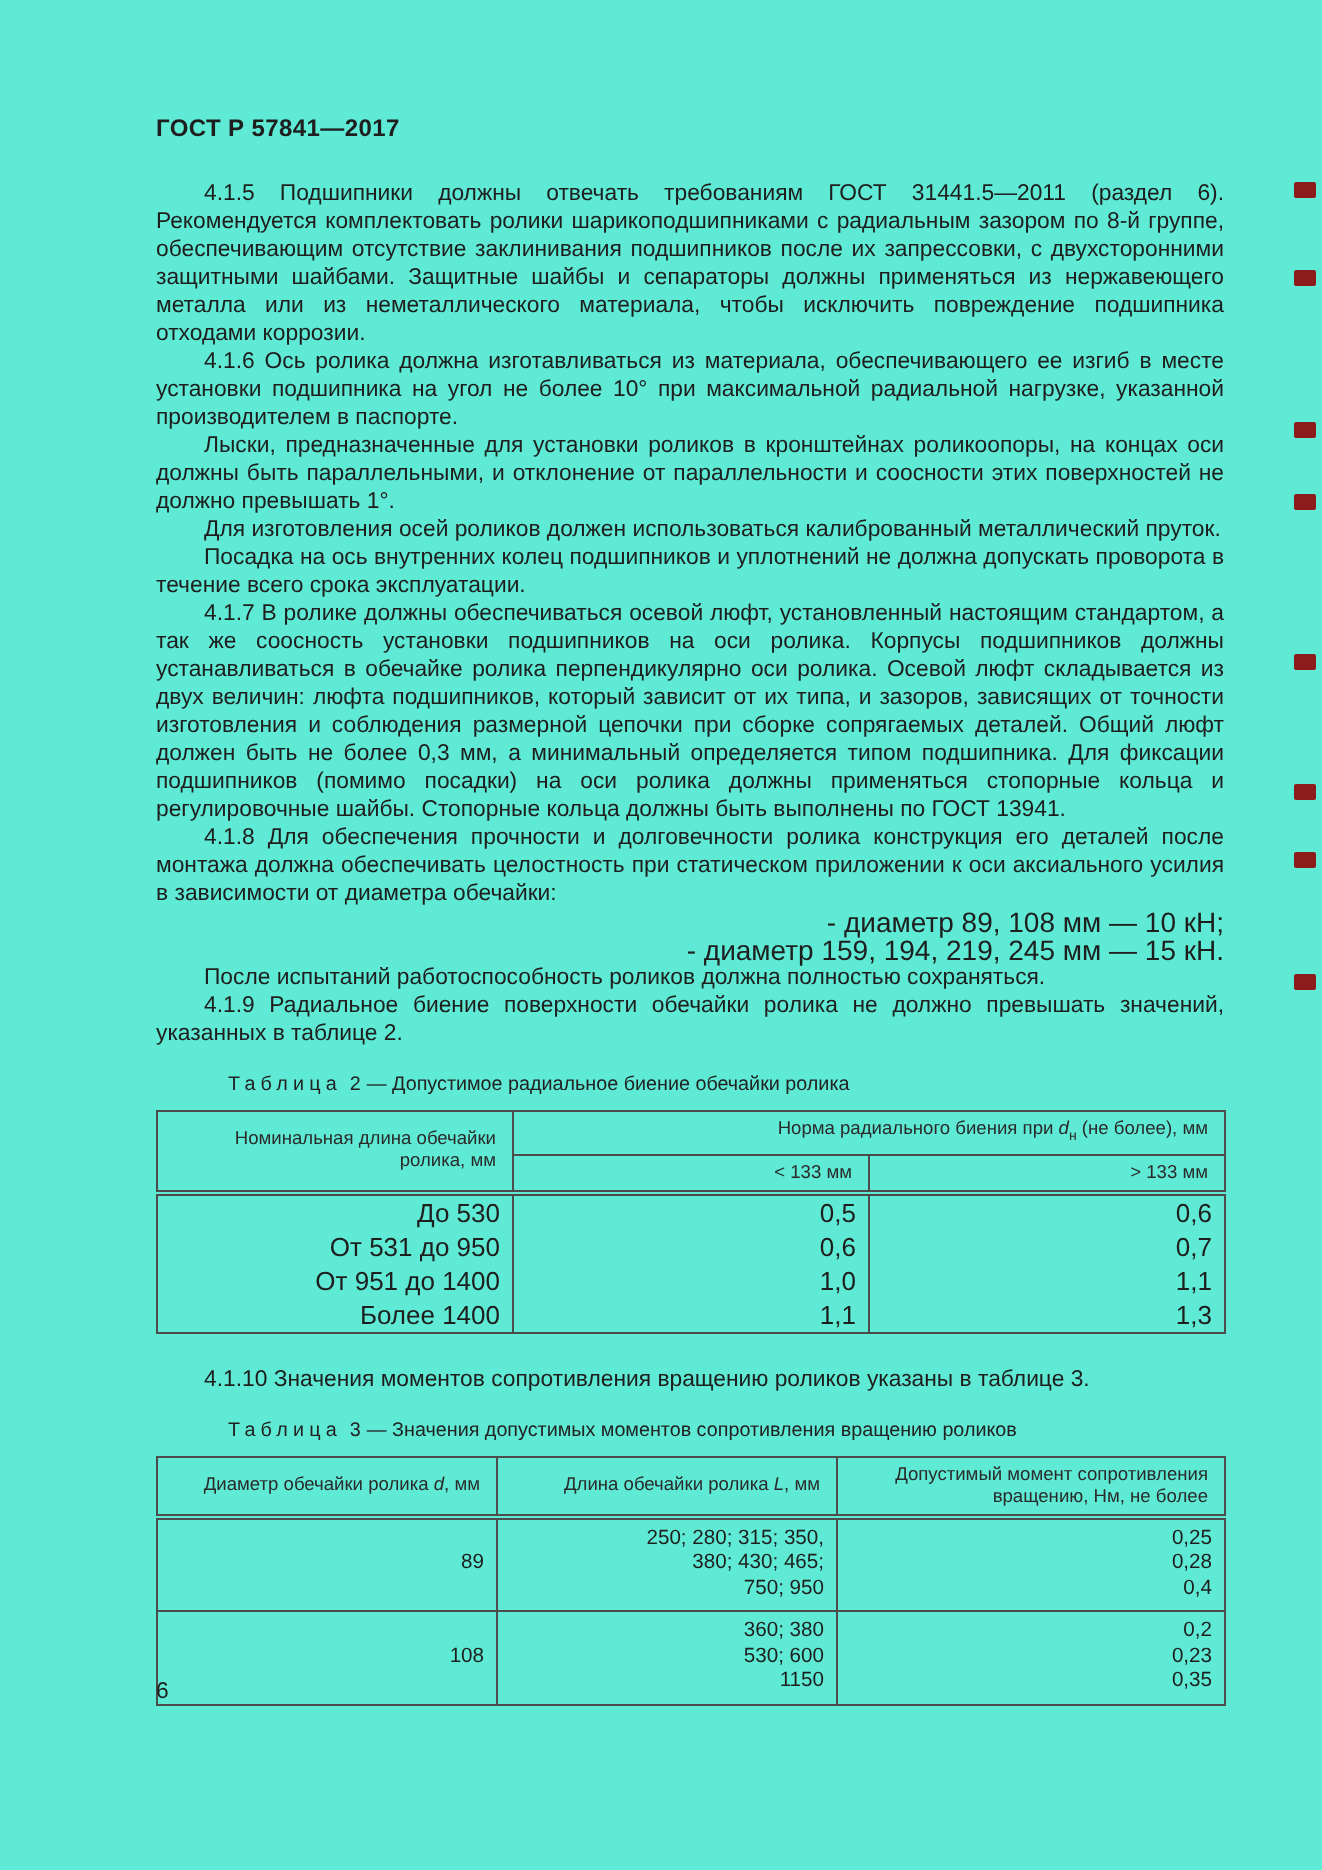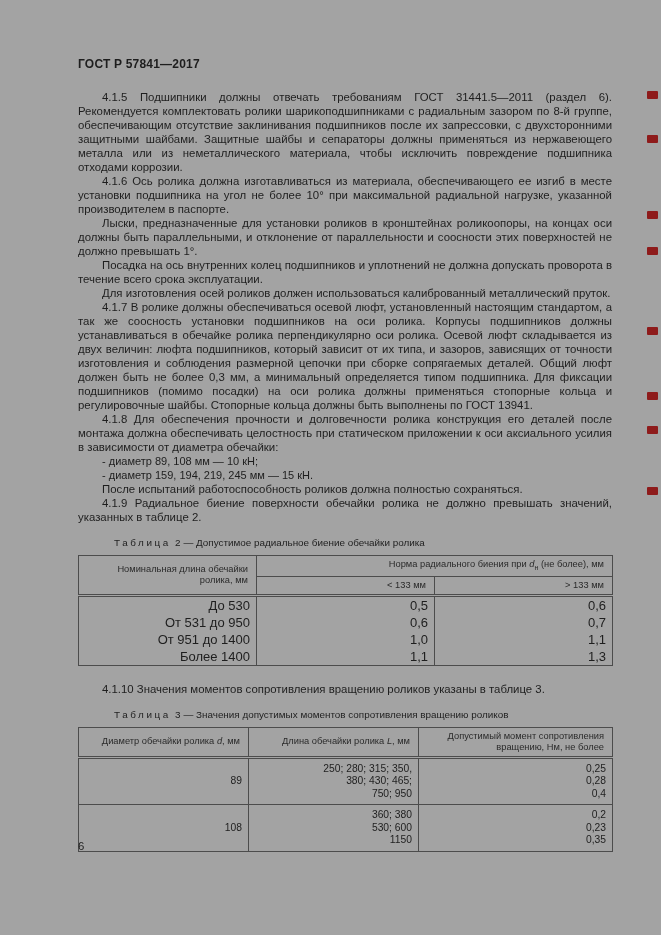--- a/index.html
+++ b/index.html
@@ -1,24 +1,24 @@
 <!DOCTYPE html>
 <html><head>
 <meta charset="utf-8">
 <style>
   html,body{margin:0;padding:0;background:#e8e8e8;}
   .page{
-    position:relative;width:661px;height:935px;background:#a3a3a3;
+    position:relative;width:661px;height:935px;background:#5eead4;
     font-family:"Liberation Sans","DejaVu Sans",sans-serif;color:#1e1e1e;
     margin:0 auto;overflow:hidden;
   }
   .content{position:absolute;left:78px;top:57px;width:534px;}
   .doc-title{font-size:12px;font-weight:bold;letter-spacing:.2px;margin:0 0 19px 0;}
   .para{font-size:11.4px;line-height:14px;text-align:justify;text-indent:24px;margin:0;}
-  .list-item{font-size:11px;line-height:14px;text-align:left;text-indent:24px;margin:0;}
+  .list-item{font-size:14px;line-height:14px;text-align:right;text-indent:24px;margin:0;}
   .tbl-caption{font-size:9.9px;margin:13px 0 7px 0;color:#222;}
   .tbl-caption .cap-label{letter-spacing:2.6px;margin-left:36px;}
   .tbl-caption .cap-num{margin-left:4px;margin-right:3px;}
   table{border-collapse:collapse;width:534px;table-layout:fixed;}
   table,td{border:1px solid #4c4c4c;}
   table{border-width:1.5px;}
   td{padding:2px 6px;text-align:right;vertical-align:middle;}
   .th{font-size:9.3px;line-height:11px;color:#2a2a2a;padding:3px 8px;}
   .hdr-bottom{border-bottom:3px double #4c4c4c;}
   .t2-body td{font-size:13px;line-height:17px;border-top:none;border-bottom:none;padding:0 6px;}
@@ -35,22 +35,22 @@
 <body>
 
 <div class="page">
   <div class="content">
 
     <div class="doc-title">ГОСТ Р 57841—2017</div>
 
     <p class="para">4.1.5 Подшипники должны отвечать требованиям ГОСТ 31441.5—2011 (раздел 6). Рекомендуется комплектовать ролики шарикоподшипниками с радиальным зазором по 8-й группе, обеспечивающим отсутствие заклинивания подшипников после их запрессовки, с двухсторонними защитными шайбами. Защитные шайбы и сепараторы должны применяться из нержавеющего металла или из неметаллического материала, чтобы исключить повреждение подшипника отходами коррозии.</p>
     <p class="para">4.1.6 Ось ролика должна изготавливаться из материала, обеспечивающего ее изгиб в месте установки подшипника на угол не более 10° при максимальной радиальной нагрузке, указанной производителем в паспорте.</p>
     <p class="para">Лыски, предназначенные для установки роликов в кронштейнах роликоопоры, на концах оси должны быть параллельными, и отклонение от параллельности и соосности этих поверхностей не должно превышать 1°.</p>
+    <p class="para">Для изготовления осей роликов должен использоваться калиброванный металлический пруток.</p>
     <p class="para">Посадка на ось внутренних колец подшипников и уплотнений не должна допускать проворота в течение всего срока эксплуатации.</p>
-    <p class="para">Для изготовления осей роликов должен использоваться калиброванный металлический пруток.</p>
     <p class="para">4.1.7 В ролике должны обеспечиваться осевой люфт, установленный настоящим стандартом, а так же соосность установки подшипников на оси ролика. Корпусы подшипников должны устанавливаться в обечайке ролика перпендикулярно оси ролика. Осевой люфт складывается из двух величин: люфта подшипников, который зависит от их типа, и зазоров, зависящих от точности изготовления и соблюдения размерной цепочки при сборке сопрягаемых деталей. Общий люфт должен быть не более 0,3 мм, а минимальный определяется типом подшипника. Для фиксации подшипников (помимо посадки) на оси ролика должны применяться стопорные кольца и регулировочные шайбы. Стопорные кольца должны быть выполнены по ГОСТ 13941.</p>
     <p class="para">4.1.8 Для обеспечения прочности и долговечности ролика конструкция его деталей после монтажа должна обеспечивать целостность при статическом приложении к оси аксиального усилия в зависимости от диаметра обечайки:</p>
 
     <p class="list-item">- диаметр 89, 108 мм — 10 кН;</p>
     <p class="list-item">- диаметр 159, 194, 219, 245 мм — 15 кН.</p>
 
     <p class="para">После испытаний работоспособность роликов должна полностью сохраняться.</p>
     <p class="para">4.1.9 Радиальное биение поверхности обечайки ролика не должно превышать значений, указанных в таблице 2.</p>
 
     <div class="tbl-caption">

